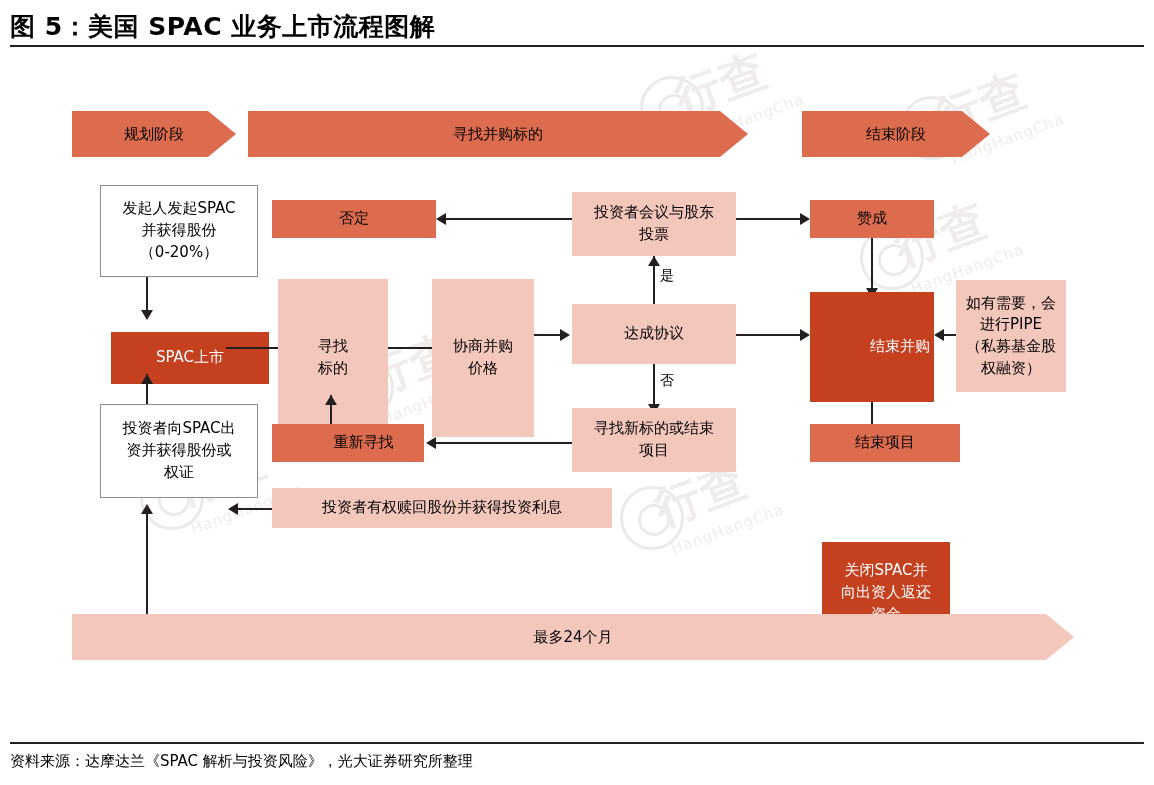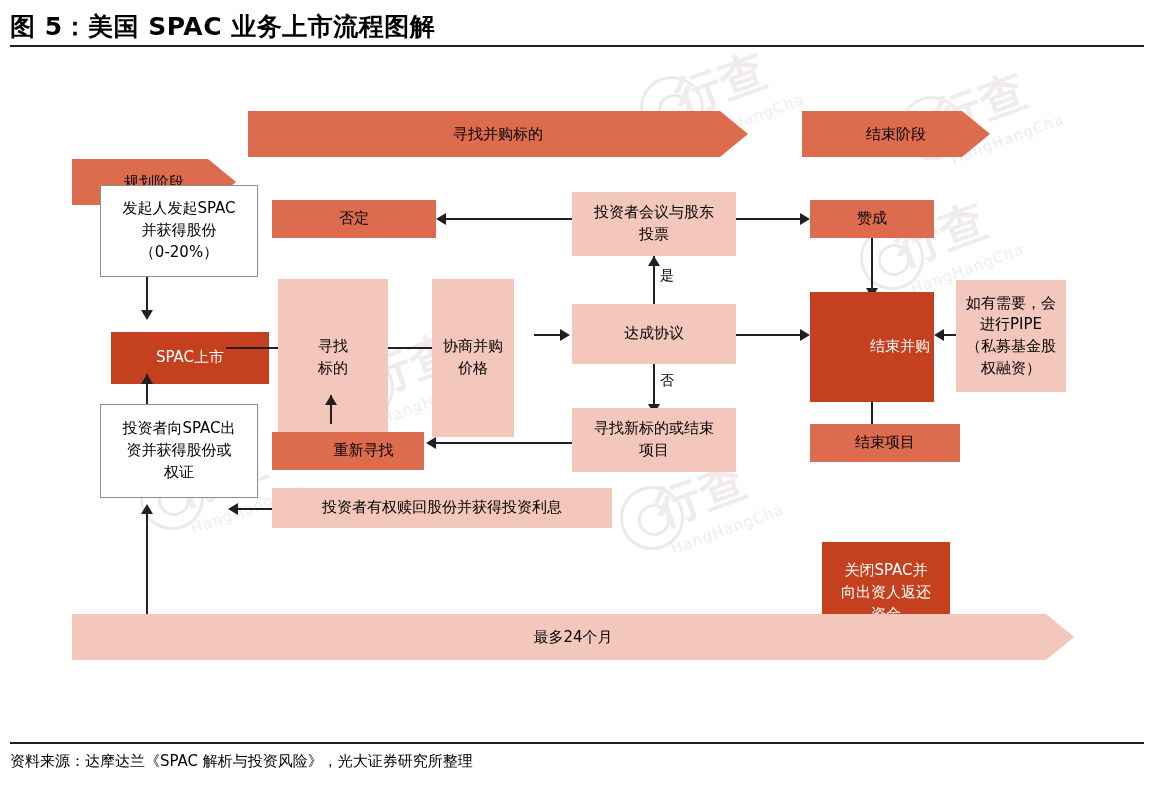--- a/index.html
+++ b/index.html
@@ -195,21 +195,21 @@
     <div class="ring"></div>
     <div class="cjk">行查</div>
     <div class="lat">HangHangCha</div>
   </div>
   <div class="wm" style="left:140px; top:400px;">
     <div class="ring"></div>
     <div class="cjk">行查</div>
     <div class="lat">HangHangCha</div>
   </div>
 
-  <div class="banner b-mid arrow-shape" style="left:72px; top:59px; width:164px; height:46px;margin-top:48px;">
+  <div class="banner b-mid arrow-shape" style="left:72px; top:59px; width:164px; height:46px;">
     <span class="banner-label">规划阶段</span>
   </div>
 
   <div class="banner b-mid arrow-shape" style="left:248px; top:59px; width:500px; height:46px;">
     <span class="banner-label">寻找并购标的</span>
   </div>
 
   <div class="banner b-mid arrow-shape" style="left:762px; top:59px; width:188px; height:46px;margin-left:40px;">
     <span class="banner-label">结束阶段</span>
   </div>
@@ -258,21 +258,21 @@
   <div class="ln ln-v" style="left:871px; top:186px; height:54px;"></div>
   <div class="ah ah-d" style="left:866px; top:236px;"></div>
 
   <div class="node n-light" style="left:278px; top:227px; width:110px; height:158px;">
     <span>寻找
 标的</span>
   </div>
 
   <div class="ln ln-h" style="left:226px; top:295px; width:52px;"></div>
 
-  <div class="node n-light" style="left:432px; top:227px; width:82px; height:158px;">
+  <div class="node n-light" style="left:432px; top:227px; width:102px; height:158px;">
     <span>协商并购
 价格</span>
   </div>
 
   <div class="ln ln-h" style="left:388px; top:295px; width:44px;"></div>
 
   <div class="ln ln-h" style="left:534px; top:282px; width:28px;"></div>
   <div class="ah ah-r" style="left:560px; top:277px;"></div>
 
   <div class="node n-light" style="left:572px; top:252px; width:164px; height:60px;">
@@ -312,21 +312,21 @@
   </div>
 
   <div class="node n-light" style="left:572px; top:356px; width:164px; height:64px;">
     <span>寻找新标的或结束
 项目</span>
   </div>
 
   <div class="ln ln-h" style="left:436px; top:390px; width:136px;"></div>
   <div class="ah ah-l" style="left:426px; top:385px;"></div>
 
-  <div class="node n-mid" style="left:272px; top:380px; width:152px; height:38px;padding-left:35px;">
+  <div class="node n-mid" style="left:272px; top:372px; width:152px; height:38px;padding-left:35px;">
     <span>重新寻找</span>
   </div>
 
   <div class="ln ln-v" style="left:330px; top:343px; height:29px;"></div>
   <div class="ah ah-u" style="left:325px; top:343px;"></div>
 
   <div class="node n-light" style="left:272px; top:436px; width:340px; height:40px;">
     <span>投资者有权赎回股份并获得投资利息</span>
   </div>
 

